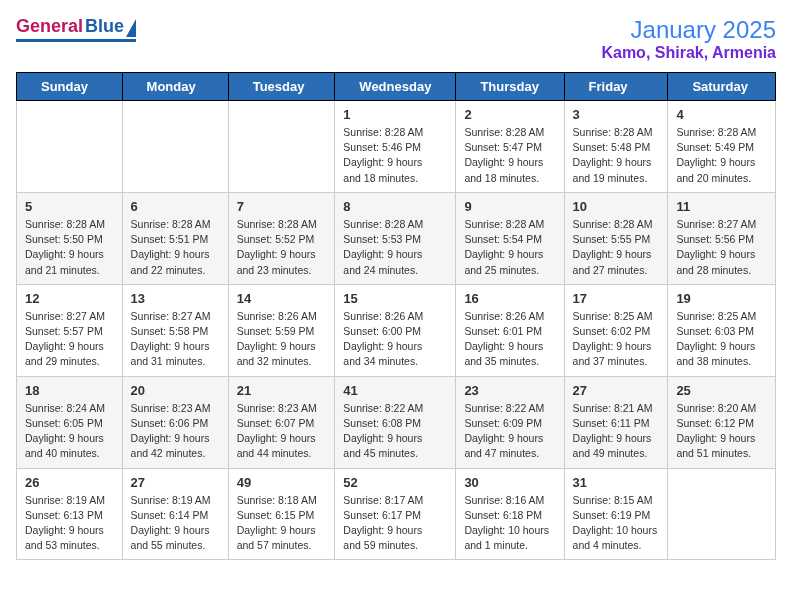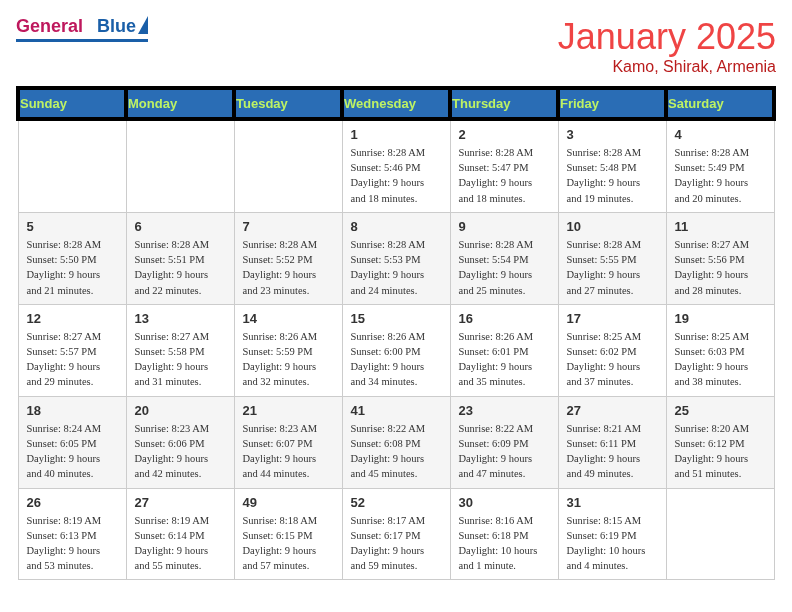--- a/index.html
+++ b/index.html
@@ -46,42 +46,42 @@
     .logo-line {
       height: 3px;
       background: #1a5fa8;
       width: 100%;
       margin-top: 2px;
     }
     .title-section {
       text-align: right;
     }
     .title-section h1 {
-      font-size: 36px;
-      color: #ef4444;
+      font-size: 24px;
+      color: #3b82f6;
       font-weight: normal;
     }
     .title-section h2 {
       font-size: 16px;
-      color: #b91c1c;
-      font-weight: normal;
+      color: #6d28d9;
+      font-weight: bold;
     }
     .calendar {
       width: 100%;
       border-collapse: collapse;
       border: 1px solid #ccc;
     }
     .calendar th {
       background: #2a6db5;
-      color: #bef264;
+      color: #ffffff;
       text-align: left;
-      padding: 6px 0;
+      padding: 6px 24px;
       font-size: 13px;
       font-weight: bold;
-      border: 4px solid #000000;
+      border: 1px solid #000000;
     }
     .calendar td {
       vertical-align: top;
       padding: 6px 8px;
       border: 1px solid #ccc;
       font-size: 11px;
       color: #333;
       width: calc(100% / 7);
       min-height: 80px;
       background: #fff;
@@ -93,34 +93,33 @@
       font-size: 13px;
       font-weight: bold;
       color: #333;
       display: block;
       margin-bottom: 3px;
     }
     .day-info {
       font-size: 10.5px;
       color: #333;
       line-height: 1.45;
-      font-family: Liberation Serif, serif;
     }
     .empty-cell {
       background: #fff !important;
     }
   </style>
 </head>
 <body>
 
 <div class="header">
   <div class="logo">
     <div class="logo-top">
       <span class="logo-general">General</span>
-      <div style="display:flex; margin-left:14px;">
+      <div style="display:flex; align-items:flex-end; margin-left:2px;">
         <span class="logo-blue-text">Blue</span>
         <div class="logo-triangle"></div>
       </div>
     </div>
     <div class="logo-line"></div>
   </div>
   <div class="title-section">
     <h1>January 2025</h1>
     <h2>Kamo, Shirak, Armenia</h2>
   </div>

